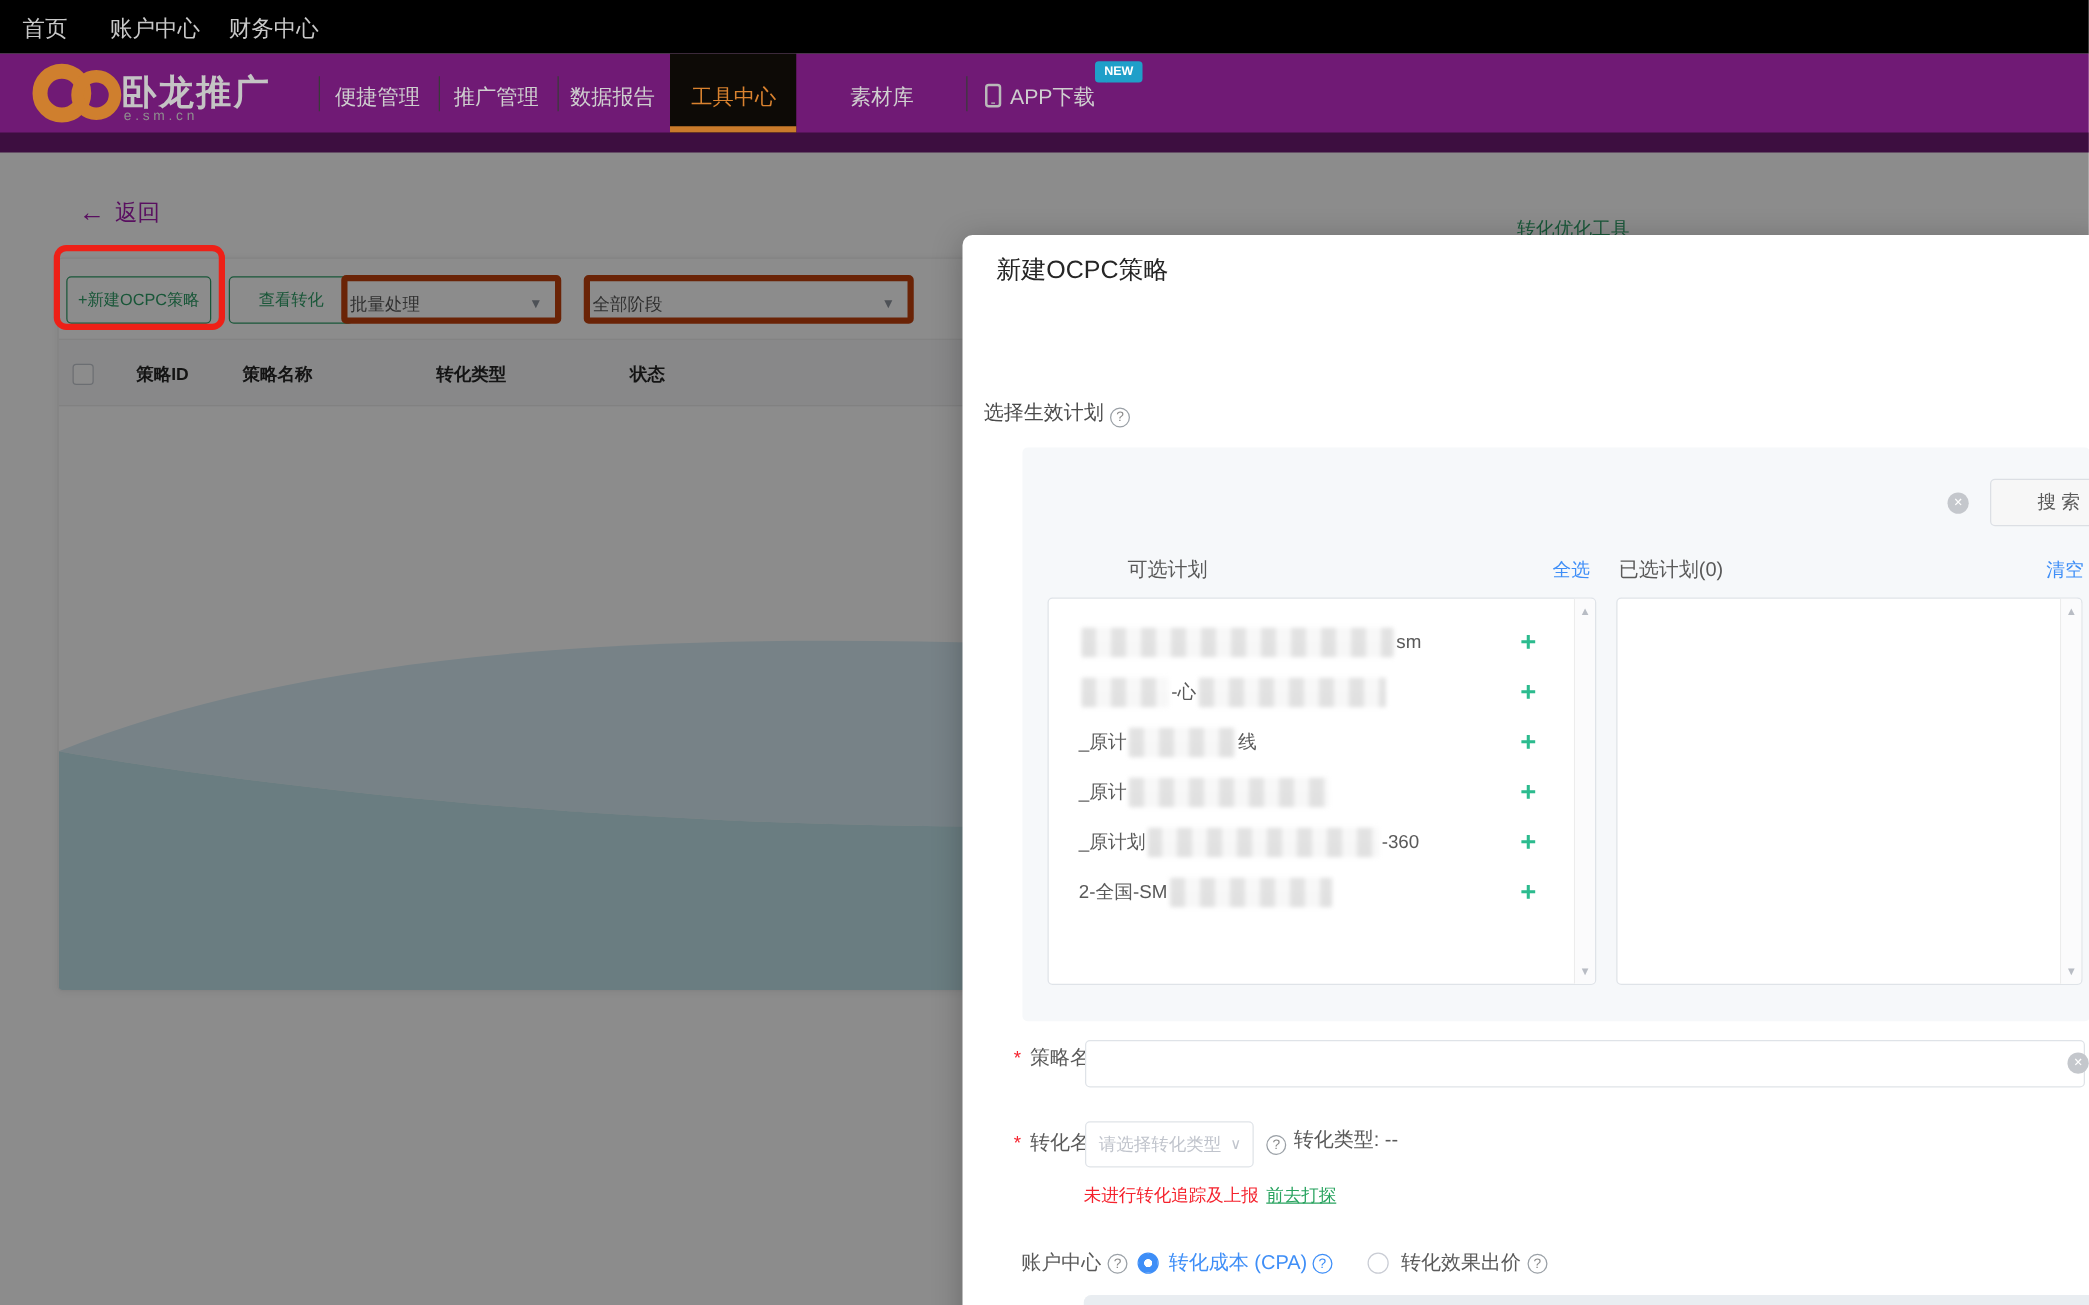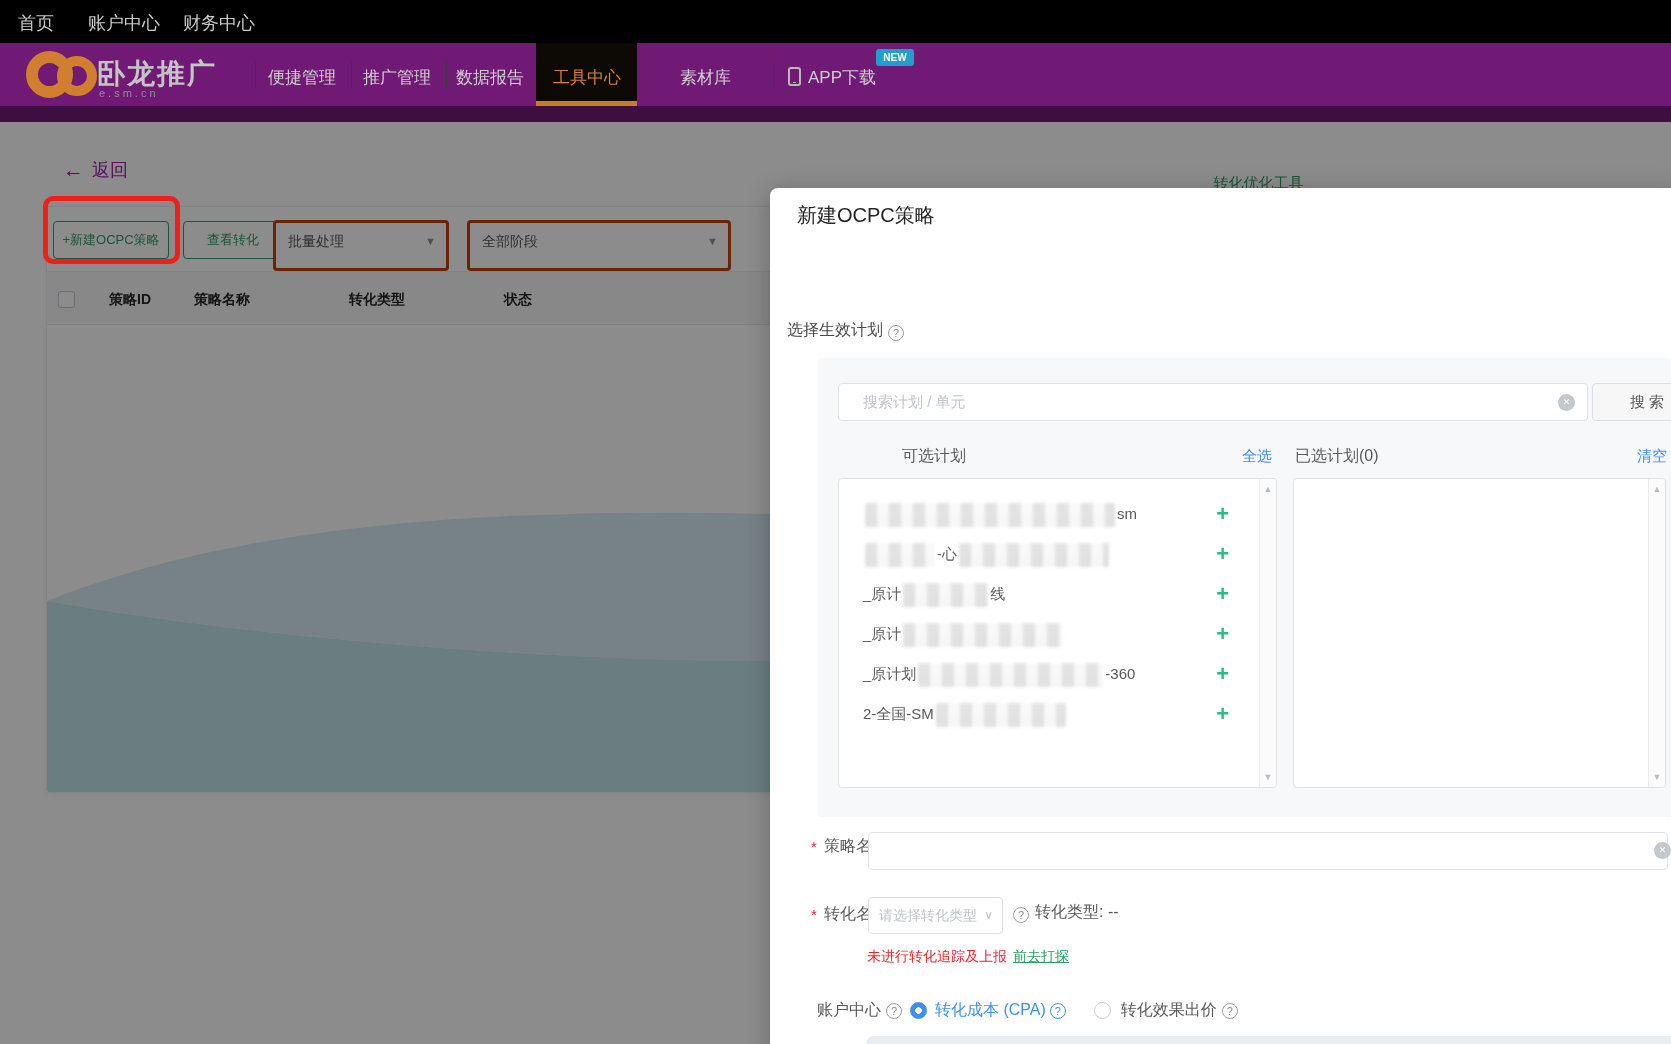--- a/index.html
+++ b/index.html
@@ -37,22 +37,22 @@
   .page { position:absolute; left:0; top:106px; width:1671px; height:938px; background:#fff; z-index:1; }
   .back { position:absolute; left:63px; top:52px; color:#a21caf; cursor:pointer; }
   .back-arrow { font-size:21px; vertical-align:-1px; }
   .back-label { font-size:18px; margin-left:8px; }
   .card { position:absolute; left:46px; top:100px; width:1614px; height:587px; background:#fff;
     border:1px solid #f0f0f0; border-radius:4px; box-shadow:0 1px 6px rgba(0,0,0,.06); overflow:hidden; }
   .gbtn { position:absolute; border:1px solid #2f9e68; border-radius:4px; background:#fff; color:#2f9e68;
     font-size:13px; text-align:center; cursor:pointer; }
   .btn-create { left:6px; top:14px; width:116px; height:38px; line-height:36px; }
   .btn-view { left:136px; top:14px; width:100px; height:38px; line-height:36px; }
-  .dd { position:absolute; top:13px; height:51px; border:3px solid #c2410c; border-radius:4px; background:#fff;
-    font-size:14px; color:#595959; line-height:37px; padding-left:12px; cursor:pointer; }
+  .dd { position:absolute; top:13px; height:39px; border:5px solid #c2410c; border-radius:4px; background:#fff;
+    font-size:14px; color:#595959; line-height:37px; padding-left:2px; cursor:pointer; }
   .dd-batch { left:226px; width:176px; }
   .dd-stage { left:420px; width:264px; }
   .dd .caret { position:absolute; right:10px; top:0; font-size:11px; color:#8f959e; }
   .thead { position:absolute; left:0; top:64px; width:1614px; height:54px; background:#f7f8fa;
     border-top:1px solid #efefef; border-bottom:1px solid #ebebeb; }
   .chk { position:absolute; left:11px; top:19px; width:17px; height:17px; background:#fff;
     border:1px solid #c4c8cf; border-radius:3px; cursor:pointer; }
   .th { position:absolute; top:19px; font-size:14px; font-weight:bold; color:#262626; white-space:nowrap; }
   .th1{left:62px;} .th2{left:147px;} .th3{left:302px;} .th4{left:457px;}
   .empty-svg { position:absolute; left:0; top:118px; width:1614px; height:469px; }
@@ -209,23 +209,20 @@
 
 <div class="modal">
   <div class="m-title">新建OCPC策略</div>
 
   <div class="m-sec-label">
     <span>选择生效计划</span><span class="qicon">?</span>
   </div>
 
   <div class="panel"></div>
 
-  <div class="search-input nowrap">
-    <span>搜索计划 / 单元</span>
-  </div>
   <span class="clear-ic clear-search">✕</span>
   <div class="search-btn">搜 索</div>
 
   <span class="lbl-avail">可选计划</span>
   <span class="lnk-all">全选</span>
   <span class="lbl-sel">已选计划(0)</span>
   <span class="lnk-clear">清空</span>
 
   <div class="listbox box-left">
     <div class="plan-rows">

